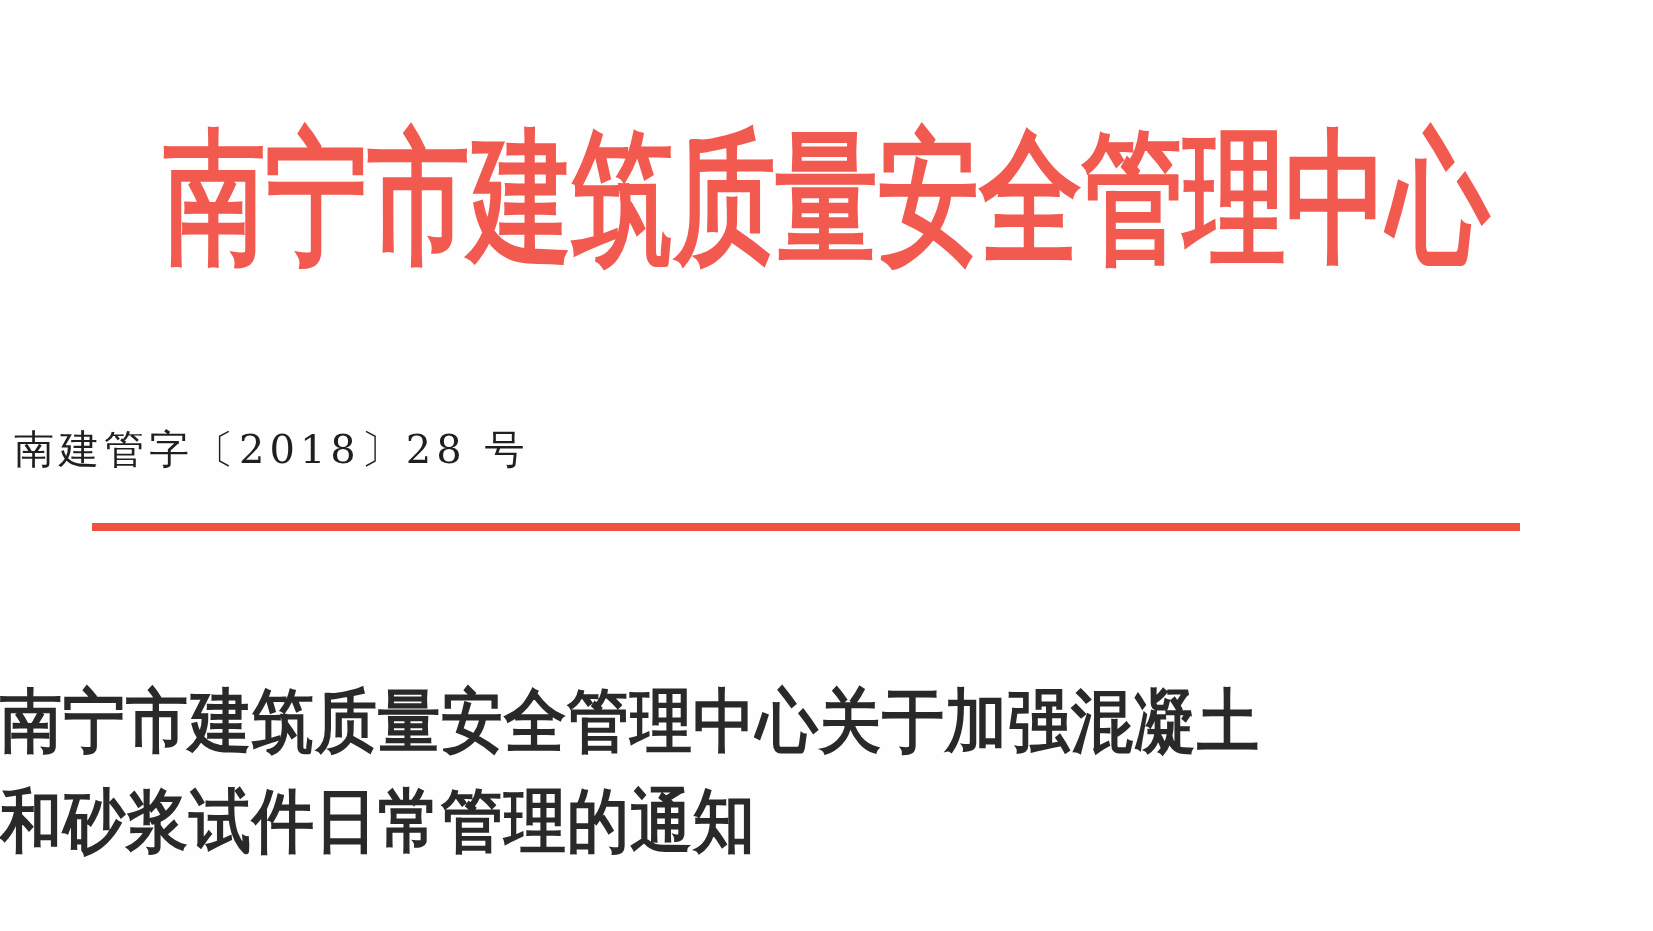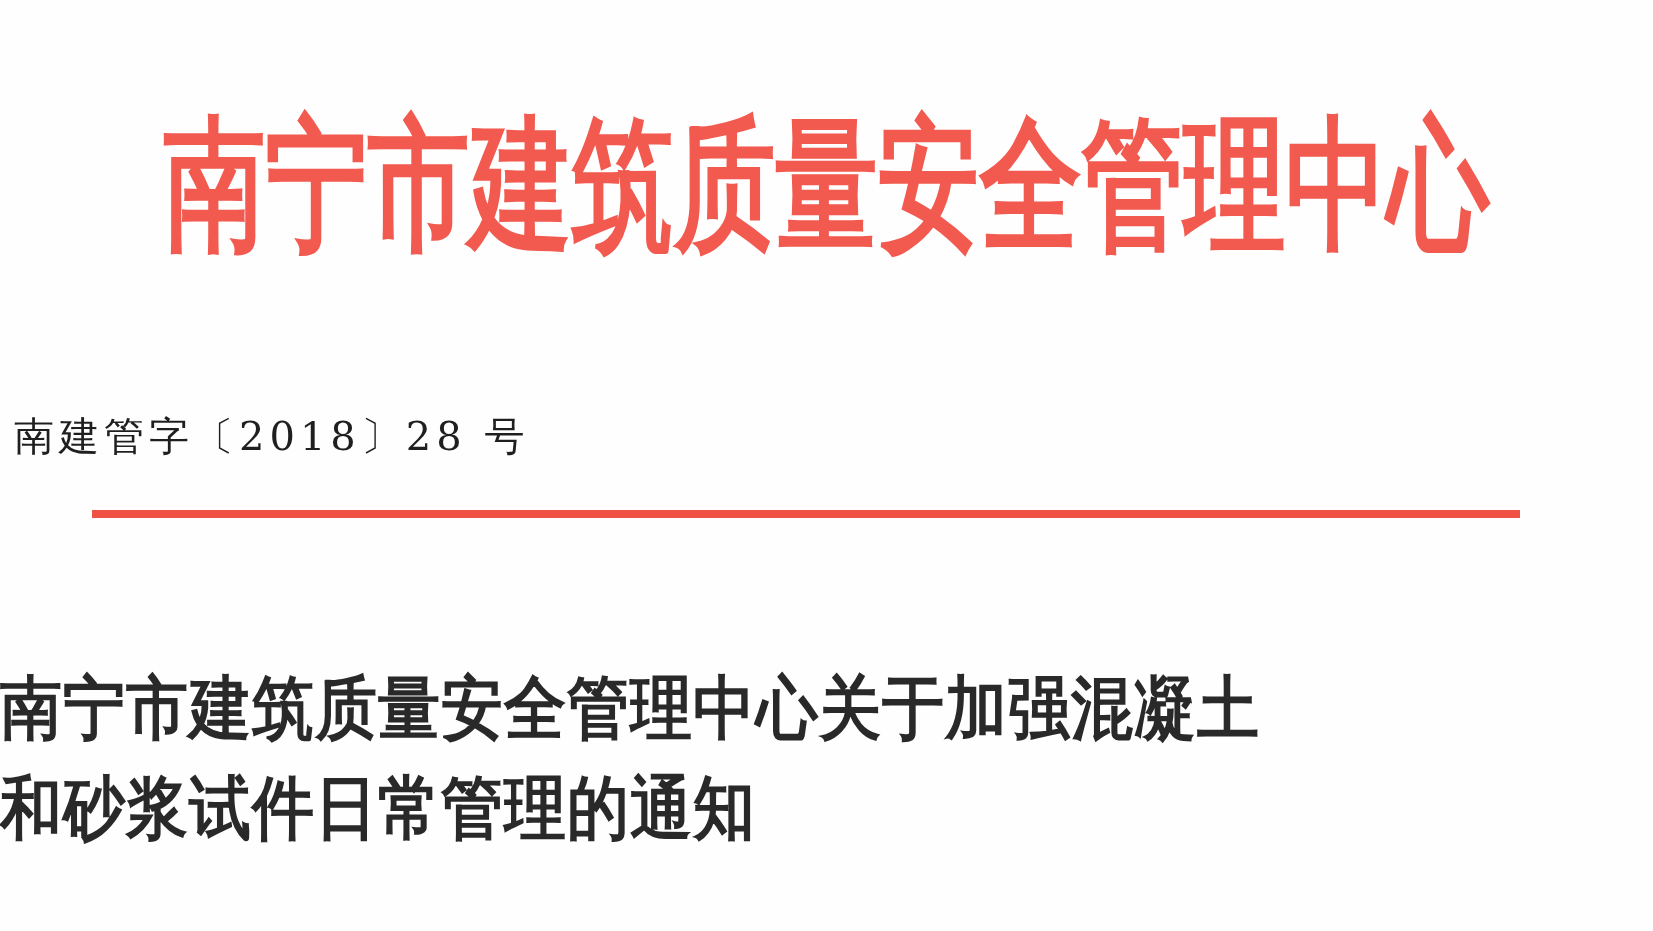--- a/index.html
+++ b/index.html
@@ -11,20 +11,21 @@
     height: 931px;
     background: #fefefe;
     overflow: hidden;
     font-family: "DejaVu Serif", "Liberation Serif", serif;
     position: relative;
   }
   .page {
     position: absolute;
     inset: 0;
     background: var(--paper, #fefefe);
+    margin-top: 13px;
   }
 
   
   .letterhead {
     position: absolute;
     top: 108px;
     left: 0;
     width: 100%;
     height: 152px;
     display: flex;

